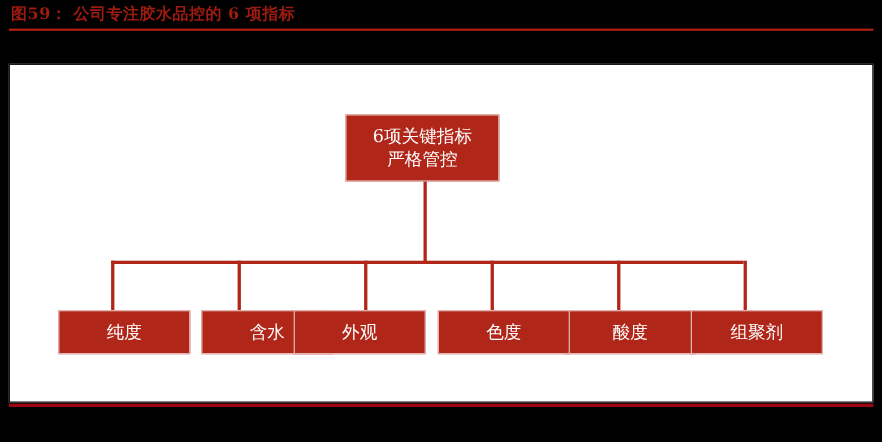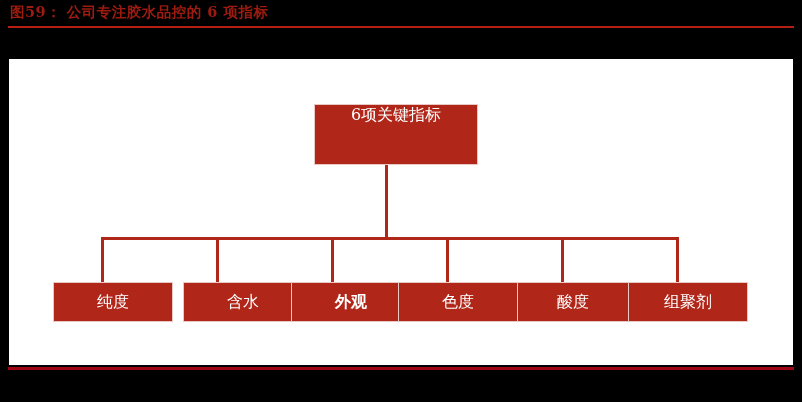--- a/index.html
+++ b/index.html
@@ -95,38 +95,37 @@
     align-items: center;
     justify-content: center;
     font-family: "DejaVu Serif", "Liberation Serif", serif;
     text-align: center;
     line-height: 1.28;
   }
 
   #root-node {
     left: 305px;
     top: 45px;
-    width: 164px;
+    width: 140px;
     height: 61px;
     font-size: 16px;
-    justify-content: space-between;
   }
   #root-node .line { display: block; white-space: nowrap; }
 
   .leaf {
     top: 223px;
     width: 120px;
     height: 40px;
     font-size: 16px;
   }
   .leaf .label { white-space: nowrap; }
 
   .leaf-0 { left: 44px; }
   .leaf-1 { left: 174px; }
-  .leaf-2 { left: 282px; font-weight: bold; }
+  .leaf-2 { left: 258px; }
   .leaf-3 { left: 389px; }
   .leaf-4 { left: 504px; }
   .leaf-5 { left: 619px; }
 
   
   .conn {
     position: absolute;
     background: #b0271a;
   }
   
@@ -162,20 +161,21 @@
 <div id="header">
   <div id="figure-title">图59： 公司专注胶水品控的 6 项指标</div>
 </div>
 <div id="title-rule"></div>
 <div id="header-band"></div>
 
 <div id="canvas">
 
   <div class="node" id="root-node">
     <span class="line">6项关键指标</span>
+    <span class="line">严格管控</span>
   </div>
 
   <div class="conn" id="stem"></div>
   <div class="conn" id="bus"></div>
 
   <div class="conn drop drop-0"></div>
   <div class="conn drop drop-1"></div>
   <div class="conn drop drop-2"></div>
   <div class="conn drop drop-3"></div>
   <div class="conn drop drop-4"></div>

